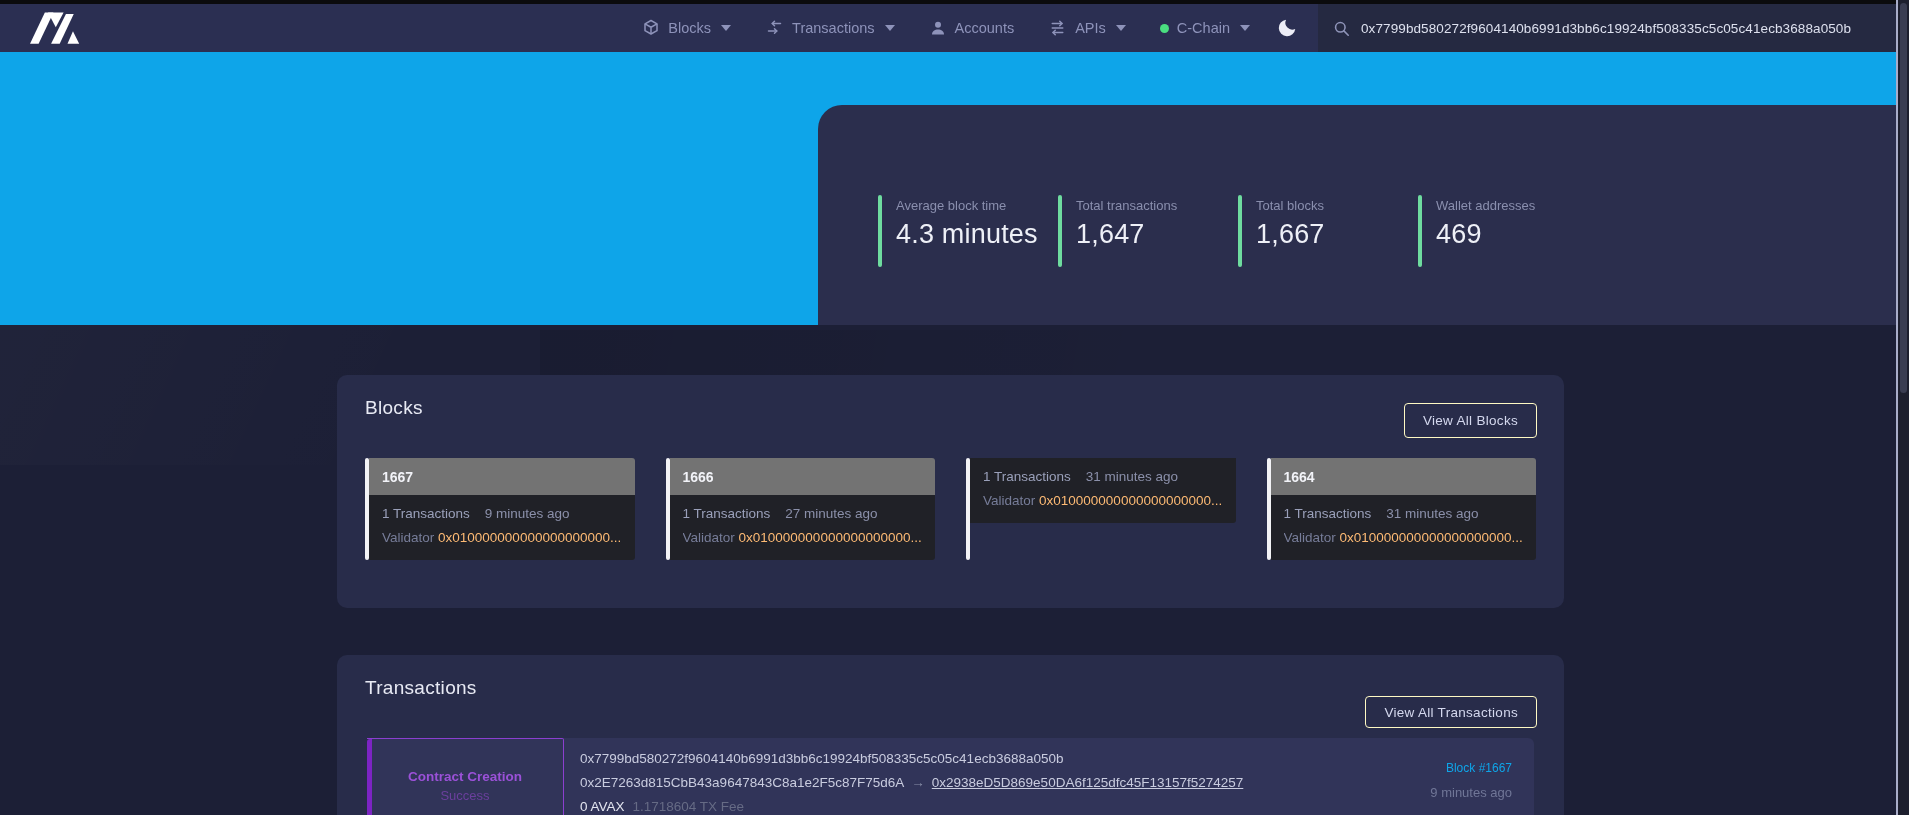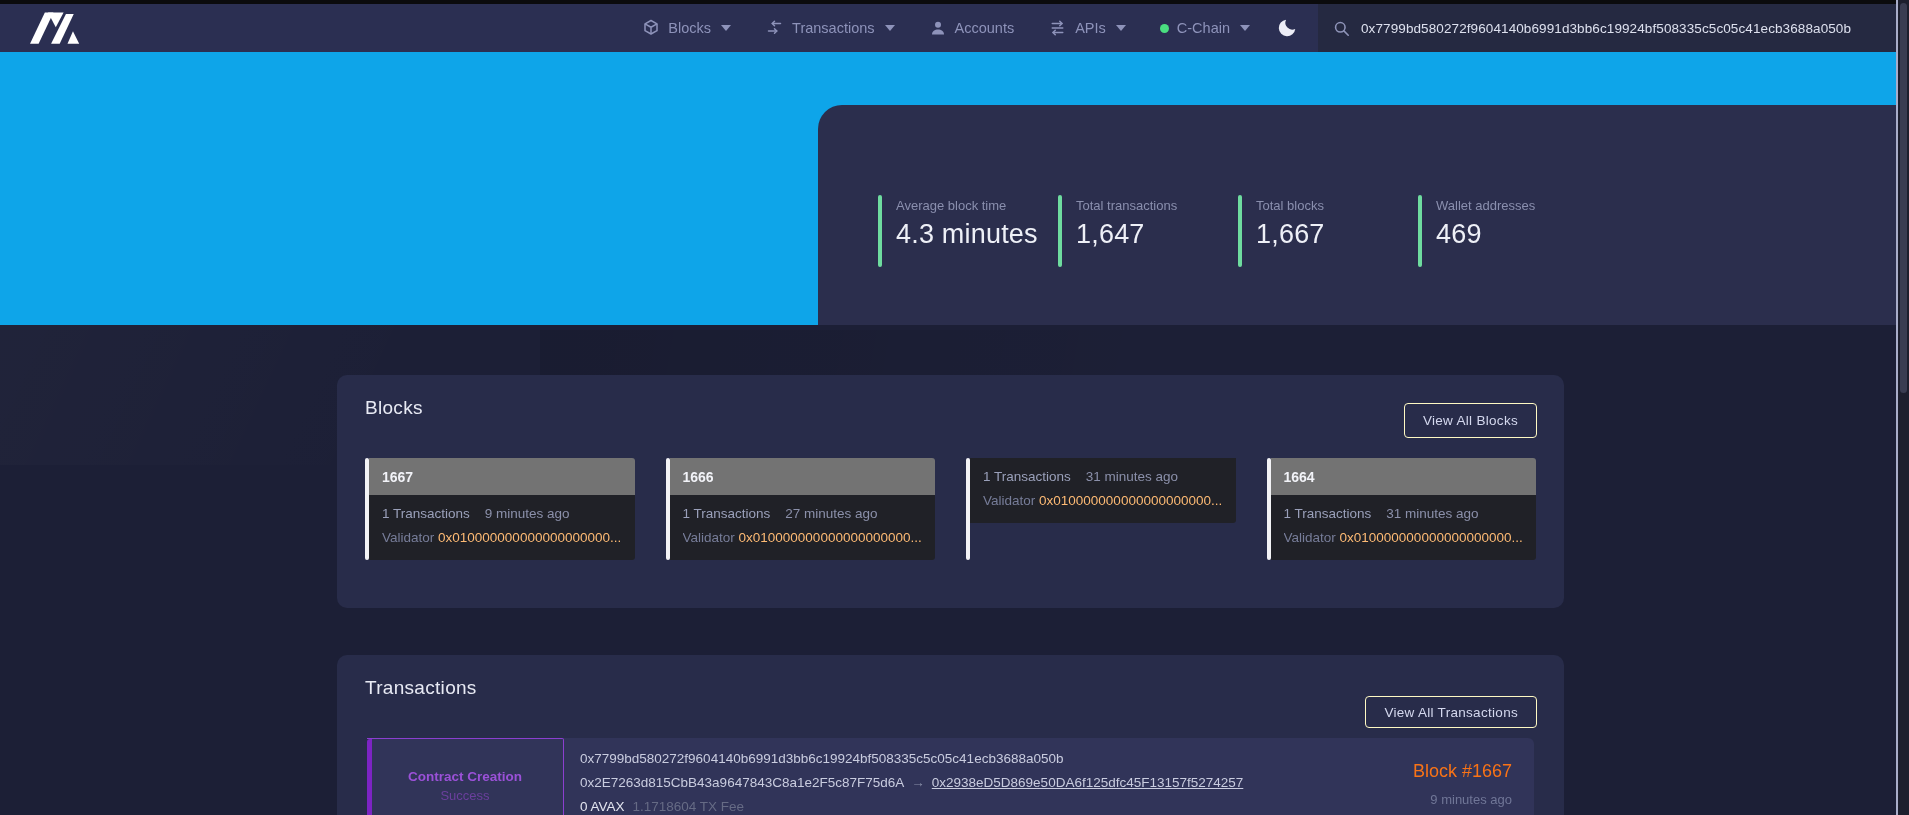--- a/index.html
+++ b/index.html
@@ -93,21 +93,21 @@
   .tx-mid { position:absolute; left:213px; top:13px; }
   .tx-hash { font-size:13.5px; color:#c9ccdf; }
   .tx-addrs { font-size:13.5px; margin-top:9px; }
   .tx-from { color:#c9ccdf; }
   .tx-arrow { color:#8a90aa; padding:0 7px; }
   .tx-to { color:#c9ccdf; text-decoration:underline; cursor:pointer; }
   .tx-amounts { font-size:13.5px; margin-top:9px; }
   .tx-amount { color:#e2e4ef; }
   .tx-fee { color:#666b85; margin-left:8px; }
   .tx-right { position:absolute; right:22px; top:23px; text-align:right; }
-  .tx-block { font-size:18px; color:#f97316; cursor:pointer; }
+  .tx-block { font-size:12px; color:#0ea5e9; cursor:pointer; }
   .tx-age { font-size:13px; color:#707697; margin-top:10px; }
 
   
   .scrollbar {
     position:absolute; right:0; top:0; width:13px; height:100%;
     background:#1d1f2e; border-left:2px solid #a9adc9; z-index:40;
   }
   .scroll-thumb { position:absolute; left:2px; top:3px; width:7px; height:390px; background:#3a3d52; border-radius:4px; }
 
   

